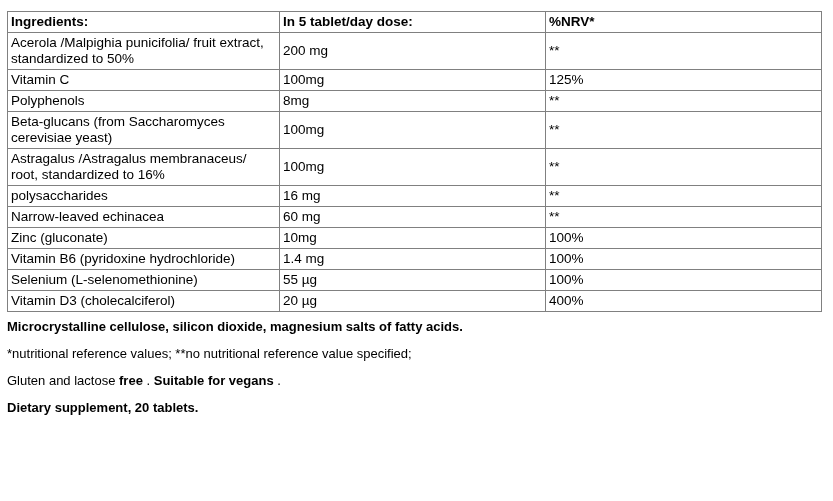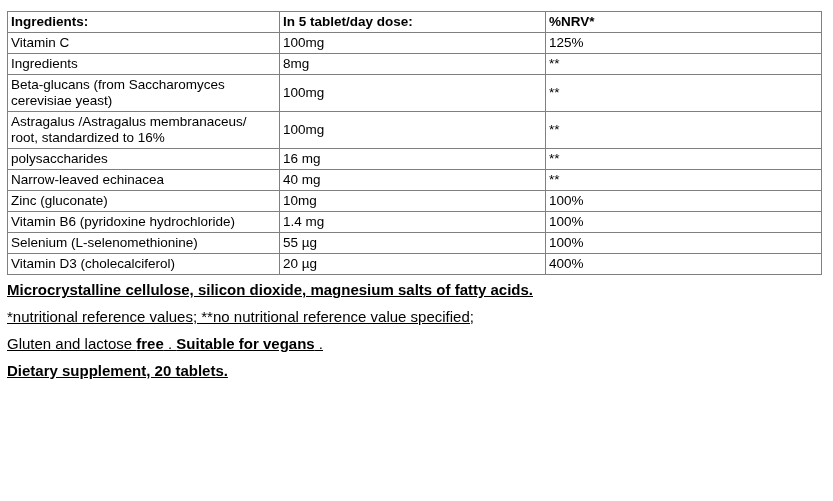--- a/index.html
+++ b/index.html
@@ -38,23 +38,22 @@
   }
   table.ingredients th {
     font-weight: bold;
   }
   .notes {
     margin-top: 7px;
     width: 814px;
   }
   .notes p {
     margin: 0 0 11px 0;
-    font-size: 15px;
+    font-size: 13px;
     line-height: 16px;
-    text-decoration: underline;
   }
   .bold { font-weight: bold; }
 </style>
 </head>
 <body>
 
 <div class="page">
 
   <table class="ingredients">
     <colgroup>
@@ -64,47 +63,52 @@
     </colgroup>
     <thead>
       <tr>
         <th>Ingredients:</th>
         <th>In 5 tablet/day dose:</th>
         <th>%NRV*</th>
       </tr>
     </thead>
     <tbody>
         <tr>
+          <td>Acerola /Malpighia punicifolia/ fruit extract, standardized to 50%</td>
+          <td>200 mg</td>
+          <td>**</td>
+        </tr>
+        <tr>
           <td>Vitamin C</td>
           <td>100mg</td>
           <td>125%</td>
         </tr>
         <tr>
-          <td>Ingredients</td>
+          <td>Polyphenols</td>
           <td>8mg</td>
           <td>**</td>
         </tr>
         <tr>
           <td>Beta-glucans (from Saccharomyces cerevisiae yeast)</td>
           <td>100mg</td>
           <td>**</td>
         </tr>
         <tr>
           <td>Astragalus /Astragalus membranaceus/ root, standardized to 16%</td>
           <td>100mg</td>
           <td>**</td>
         </tr>
         <tr>
           <td>polysaccharides</td>
           <td>16 mg</td>
           <td>**</td>
         </tr>
         <tr>
           <td>Narrow-leaved echinacea</td>
-          <td>40 mg</td>
+          <td>60 mg</td>
           <td>**</td>
         </tr>
         <tr>
           <td>Zinc (gluconate)</td>
           <td>10mg</td>
           <td>100%</td>
         </tr>
         <tr>
           <td>Vitamin B6 (pyridoxine hydrochloride)</td>
           <td>1.4 mg</td>

